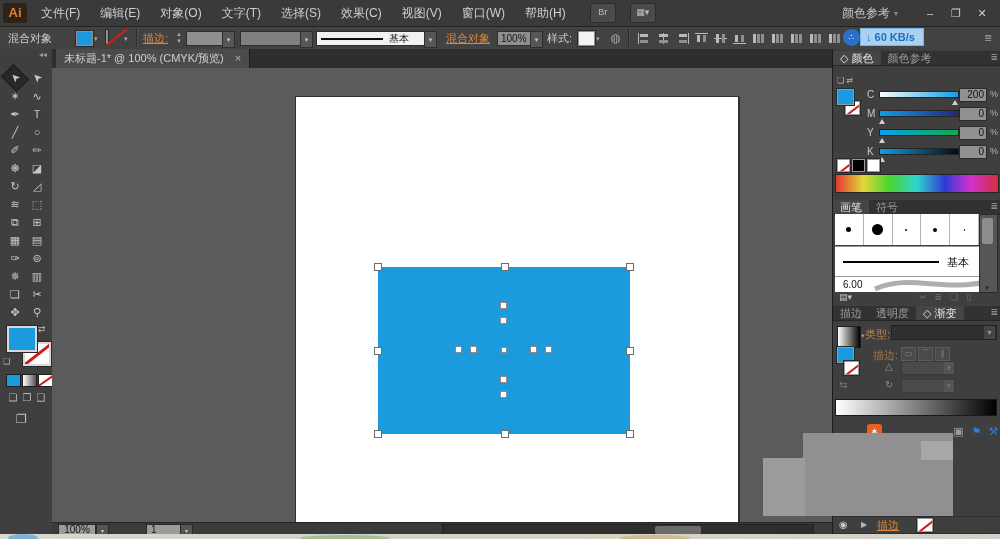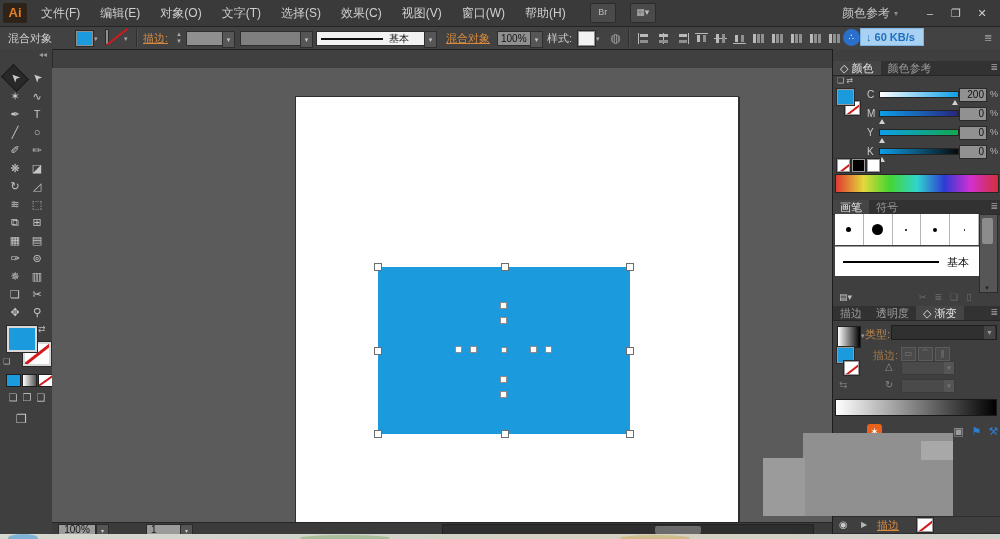--- a/index.html
+++ b/index.html
@@ -171,20 +171,26 @@
     <span>
       <span class="al al-l" style="left: 638px;"></span><span class="al al-c" style="left: 657px;"></span><span class="al al-r" style="left: 676px;"></span><span class="al al-t" style="left: 695px;"></span><span class="al al-m" style="left: 714px;"></span><span class="al al-b" style="left: 733px;"></span><span class="al al-d" style="left: 752px;"></span><span class="al al-d" style="left: 771px;"></span><span class="al al-d" style="left: 790px;"></span><span class="al al-d" style="left: 809px;"></span><span class="al al-d" style="left: 828px;"></span>
     </span>
     <span class="cb" style="left:984px;font-size:10px;color:#a5a5a5;">≣</span>
     <div class="badge">
       <span class="bico">∴</span>
       <span class="btxt">↓ 60 KB/s</span>
     </div>
   </div>
 
+  <div class="abs tabbar">
+    <div class="doctab">
+      <span>未标题-1* @ 100% (CMYK/预览)</span>
+      <span class="x">×</span>
+    </div>
+  </div>
 
   <div class="abs toolpanel">
     <span class="tp-collapse">◂◂</span>
     <div class="tools">
       <span class="tool sel rot">➤</span>
         <span class="tool rot">➤</span>
         <span class="tool">✶</span>
         <span class="tool">∿</span>
         <span class="tool">✒</span>
         <span class="tool">T</span>
@@ -267,21 +273,21 @@
     <span class="sb" style="left:356px;font-size:7px;">▶</span>
     <span class="sb" style="left:372px;font-size:7px;">◀</span>
     <span class="hscroll">
         <span class="hthumb"></span>
       </span>
   </div>
 
   <div class="abs dock">
 
     
-    <div class="ptabs" style="top:12px;">
+    <div class="ptabs" style="top:2px;">
       <span><span class="ptab on">◇ 颜色</span><span class="ptab">颜色参考</span></span>
       <span class="pmenu">≣</span>
     </div>
     <span class="abs" style="left:4px;top:27px;font-size:8px;color:#bbb;">❏ ⇄</span>
     <span class="minisw none-sw abs" style="left:12px;top:52px;width:13px;height:12px;"></span>
     <span class="minisw abs" style="left:4px;top:40px;background:#1B9ADE;"></span>
     <div>
       <div class="crow" style="top: 38px;">
           <span class="clab">C</span>
           <span class="ctrack" style="background:linear-gradient(90deg,#ffffff,#0d9fe8)">
@@ -339,20 +345,26 @@
           <i class="bdot" style="width:4px;height:4px"></i>
         </span>
         <span class="bcell">
           <i class="bdot" style="width:1px;height:2px"></i>
         </span>
     </div>
     <div class="brow2">
       <span class="bline"></span>
       <span class="abs" style="left:112px;top:8px;color:#111;font-size:11px;">基本</span>
     </div>
+    <div class="brow3">
+      <span class="abs" style="left:8px;top:2px;color:#111;font-size:10px;">6.00</span>
+      <svg class="abs" style="left:36px;top:0;" width="124" height="15">
+          <path d="M4,12 C 40,-4 70,16 120,4" stroke="#9a9a9a" stroke-width="5" fill="none" opacity="0.8"></path>
+        </svg>
+    </div>
     <div class="bscroll">
         <span class="bthumb"></span>
         <span class="abs" style="left:4px;bottom:1px;font-size:6px;color:#222;">▼</span>
       </div>
     <div class="bfoot">
       <span class="abs" style="left:6px;top:0;color:#c0c0c0;font-size:9px;">▤▾</span>
       <span class="abs" style="left:86px;top:0;width:80px;color:#6f6f6f;font-size:9px;letter-spacing:8px;">
         <b style="font-weight:normal;">✂</b><b style="font-weight:normal;">≣</b><b style="font-weight:normal;">❏</b><b style="font-weight:normal;">▯</b>
       </span>
     </div>

